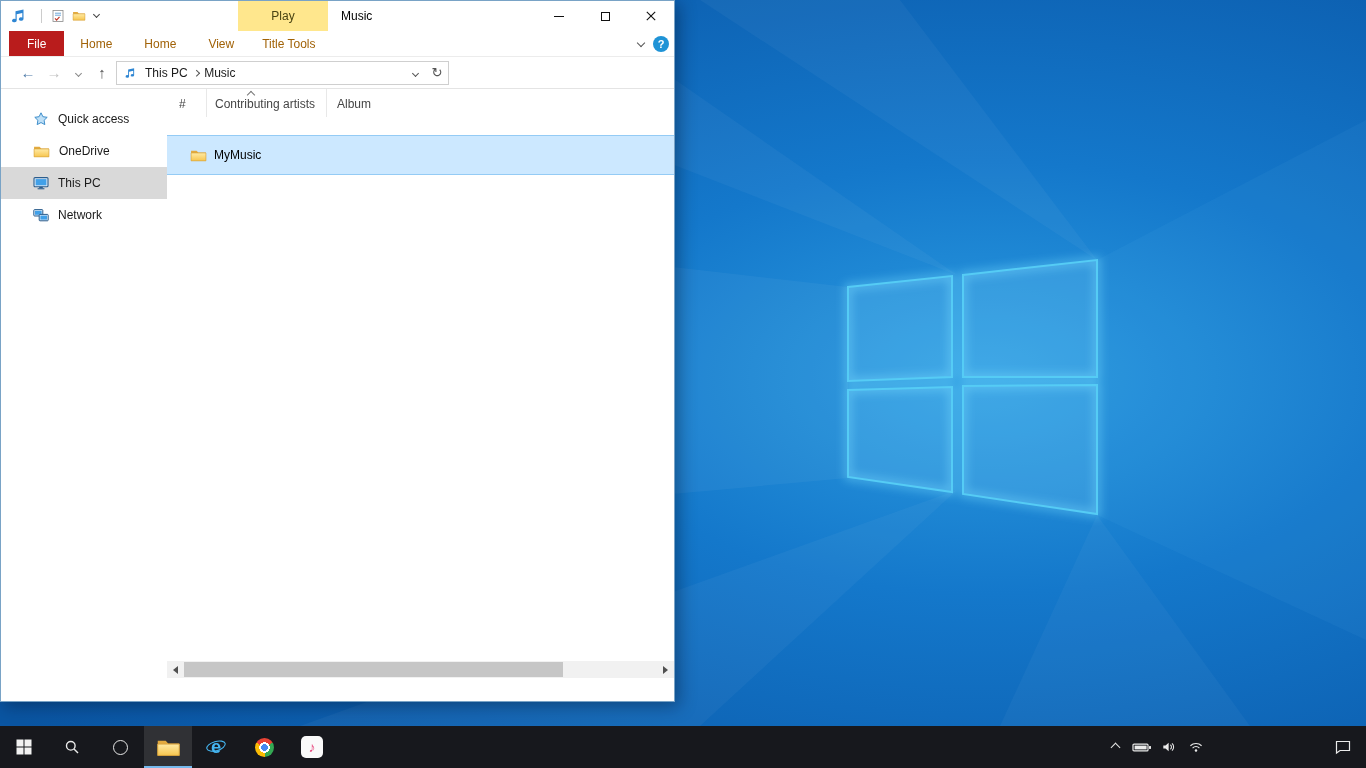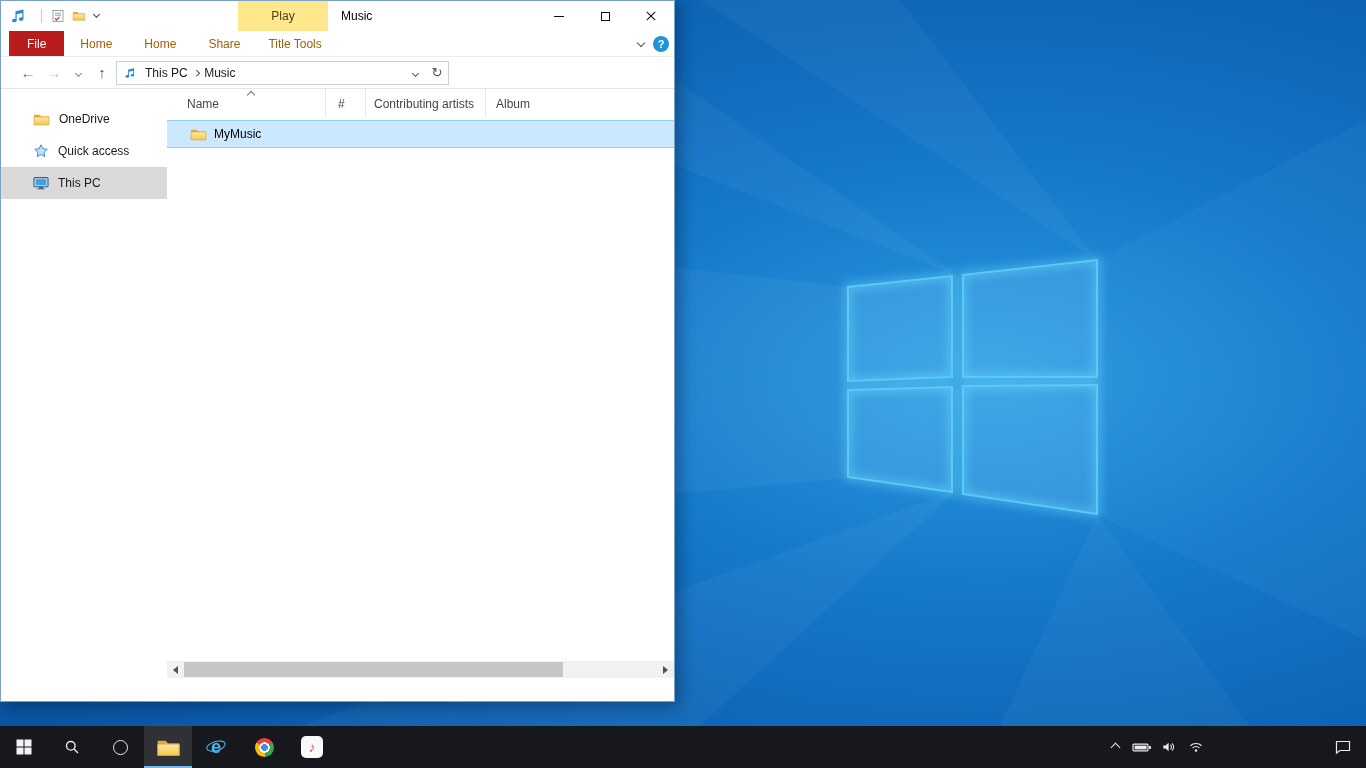--- a/index.html
+++ b/index.html
@@ -65,21 +65,21 @@
   .nav-item.selected{background:#d9d9d9;}
   .content{position:relative;flex:1;overflow:hidden;}
   .headers{position:relative;height:28px;display:flex;color:#454545;}
   .col{display:flex;align-items:flex-end;padding-bottom:6px;border-right:1px solid #e8e8e8;overflow:hidden;white-space:nowrap;cursor:pointer;}
   .c-name{width:159px;padding-left:20px;}
   .c-num{width:40px;padding-left:12px;}
   .c-title{width:160px;padding-left:10px;}
   .c-artists{width:120px;padding-left:8px;}
   .c-album{flex:1;padding-left:10px;border-right:none;}
   .sortcaret{position:absolute;left:81px;top:3px;width:6px;height:6px;border-left:1.2px solid #777;border-top:1.2px solid #777;transform:rotate(45deg);}
-  .filerow{position:relative;height:28px;display:flex;align-items:center;margin-top:3px;cursor:pointer;}
+  .filerow{position:relative;height:40px;display:flex;align-items:center;margin-top:18px;cursor:pointer;}
   .filerow.sel{background:#cce8ff;border-top:1px solid #94cbf5;border-bottom:1px solid #94cbf5;}
   .fic{margin-left:23px;margin-right:7px;}
   .fname{color:#000;}
   .hscroll{position:absolute;left:0;bottom:0;width:100%;height:17px;background:#f1f1f1;cursor:pointer;}
   .sarr{position:absolute;top:0;width:17px;height:17px;display:flex;align-items:center;justify-content:center;}
   .sarr.left{left:0;}
   .sarr.right{right:0;}
   .sarr.left::before{content:"";border-right:5px solid #505050;border-top:4px solid transparent;border-bottom:4px solid transparent;}
   .sarr.right::before{content:"";border-left:5px solid #505050;border-top:4px solid transparent;border-bottom:4px solid transparent;}
   .sthumb{position:absolute;left:17px;top:1px;width:379px;height:15px;background:#c6c6c6;}
@@ -252,21 +252,21 @@
               <use href="#ic-close"></use>
             </svg>
           </div>
       </div>
     </div>
 
     <div class="tabrow">
       <div class="tab tab-file">File</div>
       <div class="tab">Home</div>
       <div class="tab">Home</div>
-      <div class="tab">Share</div>
+      <div class="tab">View</div>
       <div class="tab tab-ctx">Title Tools</div>
       <span class="chev-d ribbon-caret"></span>
       <div class="help">?</div>
     </div>
 
     <div class="toolbar">
       <span class="navgl back">←</span>
       <span class="navgl fwd">→</span>
       <span class="chev-d recent"></span>
       <span class="navgl up">↑</span>
@@ -280,43 +280,48 @@
         <span class="crumb">Music</span>
         <span class="chev-d addrcaret"></span>
         <span class="refresh">↻</span>
       </div>
 
     </div>
 
     <div class="bodyarea">
       <div class="navpane">
         <div class="nav-item">
+          <svg class="i16">
+              <use href="#ic-star"></use>
+            </svg>
+          <span>Quick access</span>
+        </div>
+        <div class="nav-item">
           <svg class="if16">
               <use href="#ic-folder"></use>
             </svg>
           <span>OneDrive</span>
-        </div>
-        <div class="nav-item">
-          <svg class="i16">
-              <use href="#ic-star"></use>
-            </svg>
-          <span>Quick access</span>
         </div>
         <div class="nav-item selected">
           <svg class="im16">
               <use href="#ic-monitor"></use>
             </svg>
           <span>This PC</span>
         </div>
+        <div class="nav-item">
+          <svg class="im16">
+              <use href="#ic-net"></use>
+            </svg>
+          <span>Network</span>
+        </div>
       </div>
 
       <div class="content">
         <div class="headers">
           <span class="sortcaret"></span>
-          <div class="col c-name">Name</div>
           <div class="col c-num">#</div>
           <div class="col c-artists">Contributing artists</div>
           <div class="col c-album">Album</div>
         </div>
 
         <div class="filerow sel">
           <svg class="if16 fic">
               <use href="#ic-folder"></use>
             </svg>
           <span class="fname">MyMusic</span>

